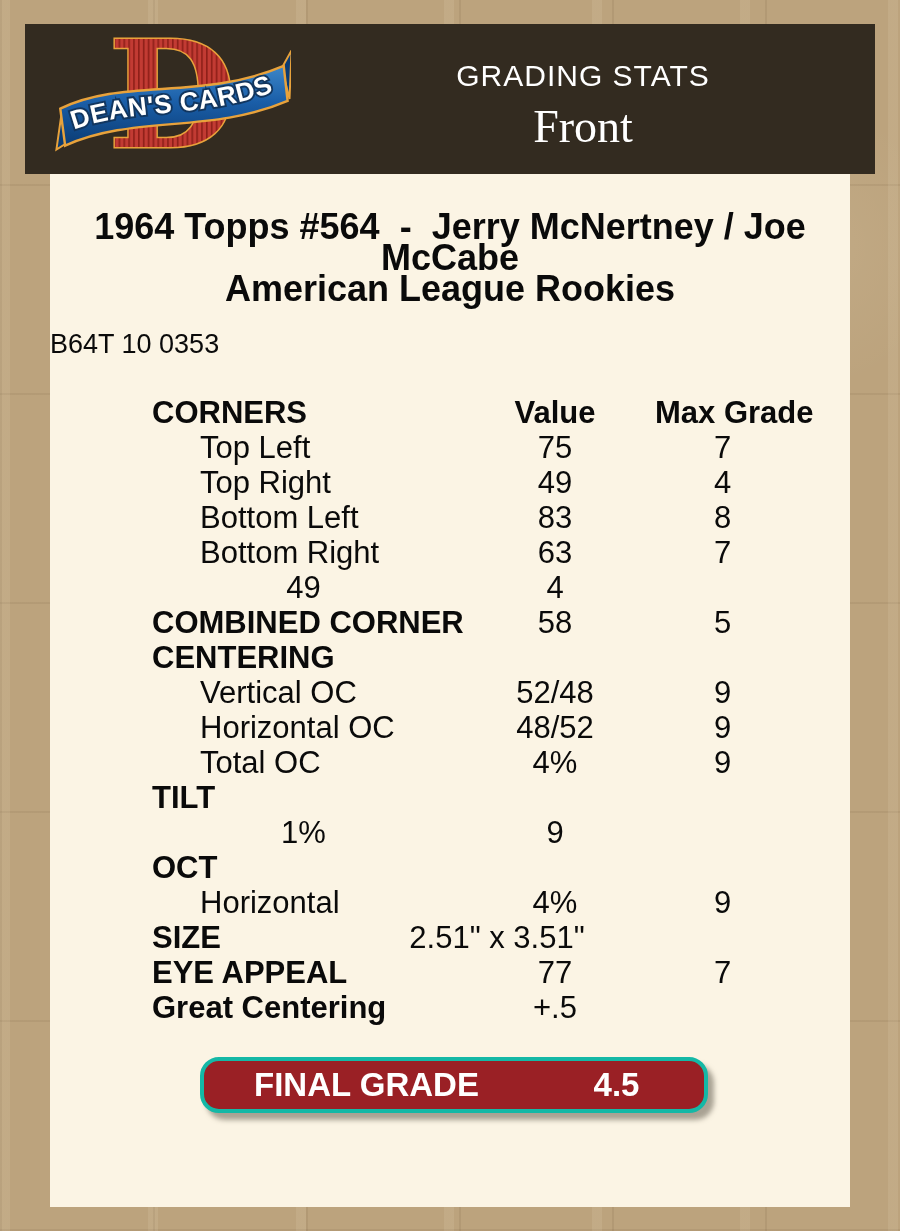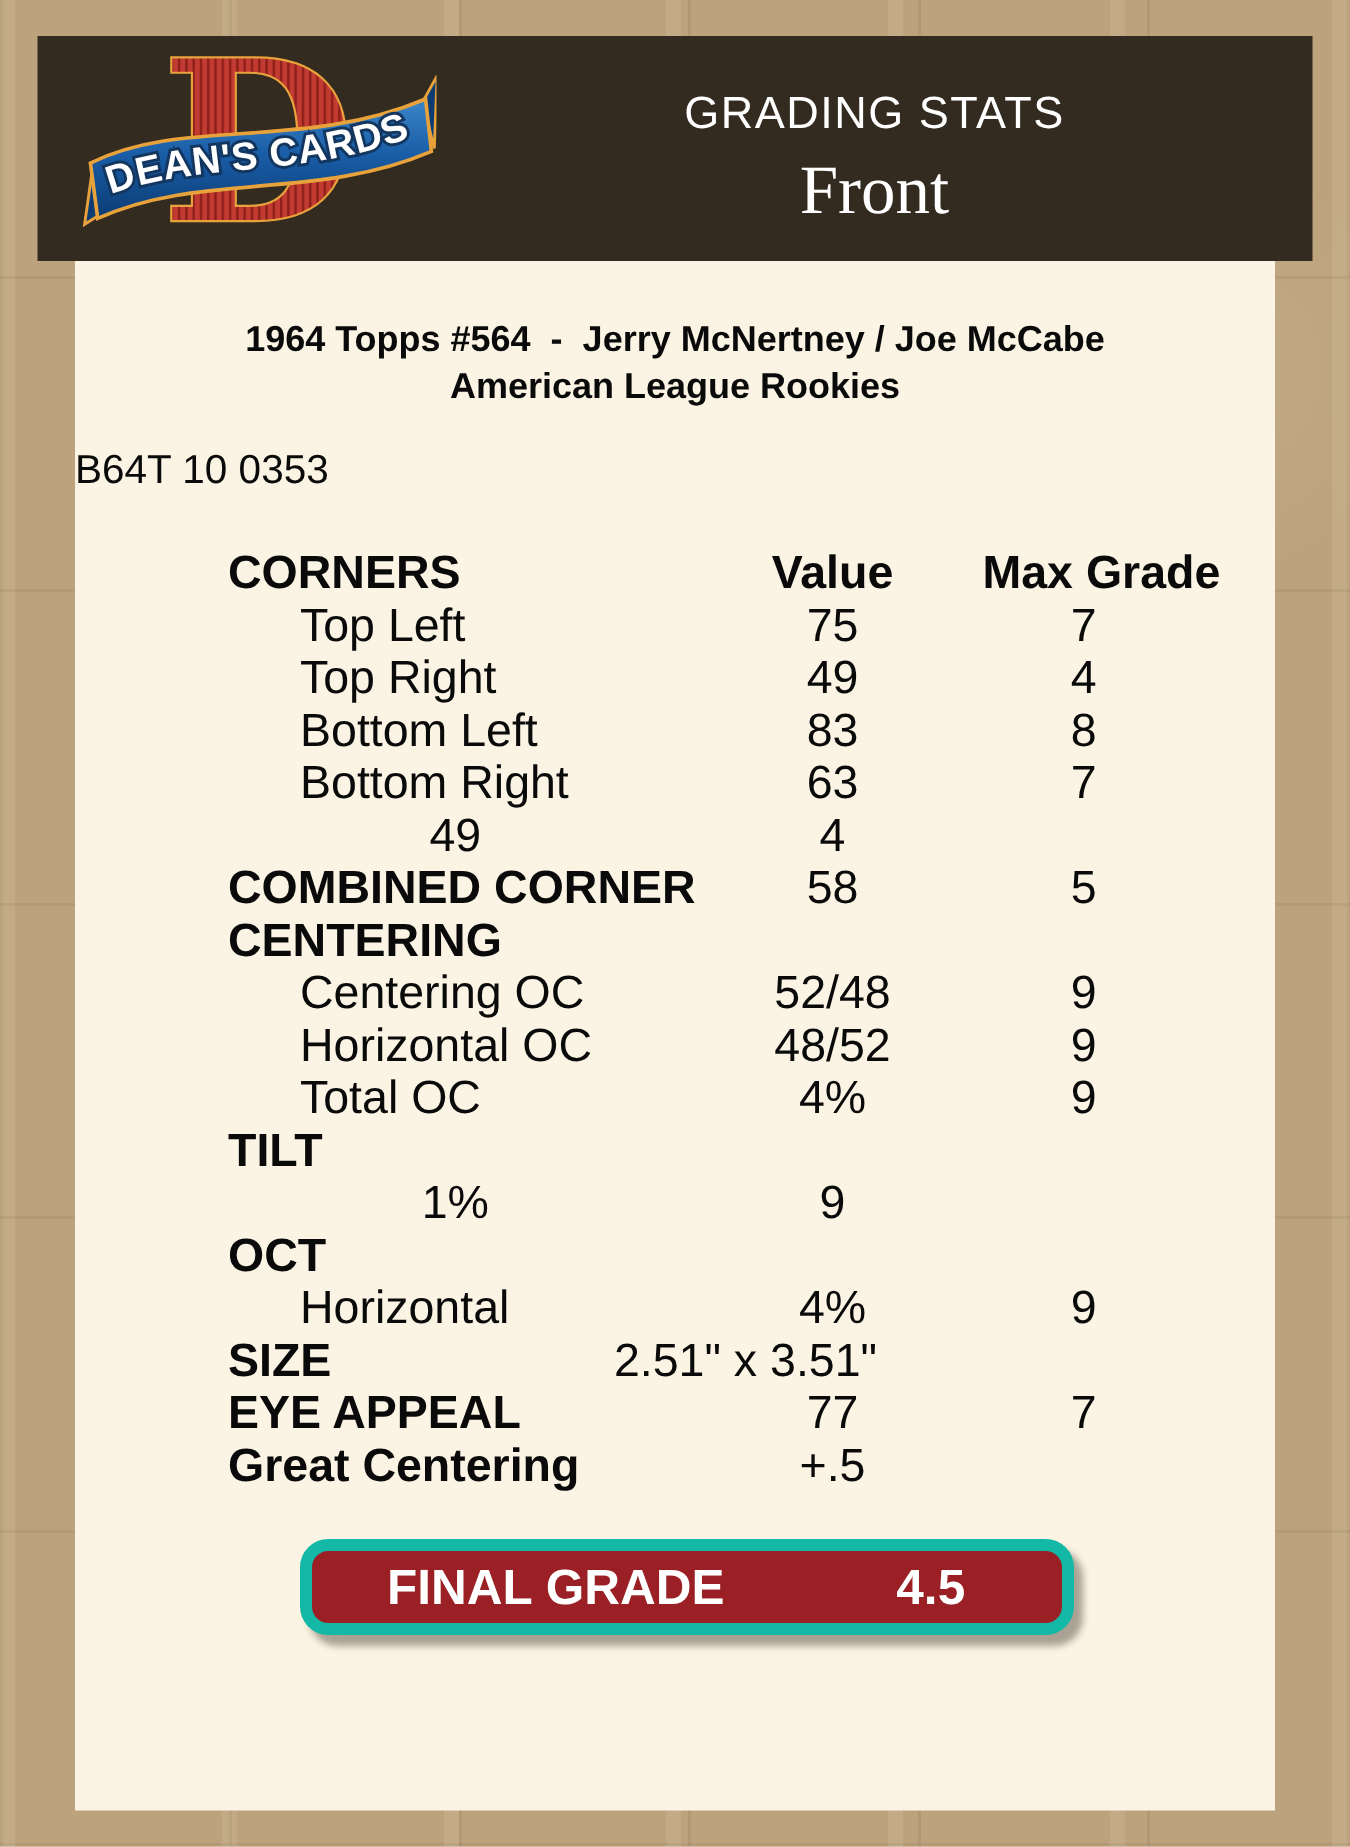--- a/index.html
+++ b/index.html
@@ -19,32 +19,32 @@
   }
   .header{position:absolute; left:25px; top:24px; width:850px; height:150px;
     background:#332B20; z-index:2; display:flex; align-items:center;}
   .logo{width:238px; height:136px; margin-left:28px; flex:0 0 auto;}
   .header-titles{flex:1 1 auto; display:flex; flex-direction:column; align-items:center;
     justify-content:center; padding-top:14px; color:#FFFFFF;}
   .header-title{font-size:30px; letter-spacing:1px; line-height:1.1;}
   .header-subtitle{font-size:46px; margin-top:8px;font-family:Liberation Serif, serif;}
   .panel{position:absolute; left:50px; top:174px; width:800px; height:1033px;
     background:#FBF4E4; z-index:1; color:#0A0A0A;}
-  .card-title{margin-top:37px; text-align:center; font-weight:bold; font-size:24px; line-height:31px;}
+  .card-title{margin-top:37px; text-align:center; font-weight:bold; font-size:36px; line-height:31px;}
   .card-serial{margin-top:25px; text-align:left; font-size:27px;}
   .grades{margin-top:35px;}
   .trow{display:grid; grid-template-columns:303px 200px 135px; padding-left:102px; height:35px; align-items:center;}
   .trow.gap{}
   .cell{font-size:31px; white-space:nowrap;}
   .cell.b{font-weight:bold;}
   .cell.ind{padding-left:48px;}
   .cell.val, .cell.max{text-align:center;}
   .cell.sizeval{position:relative; left:-58px;}
   .final-grade{margin:32px 0 0 150px; width:500px; height:48px; background:#9A2025;
-    border:8px solid #14b8a6; border-radius:19px; display:grid; grid-template-columns:65% 35%;
+    border:4px solid #14b8a6; border-radius:19px; display:grid; grid-template-columns:65% 35%;
     align-items:center; color:#FFFFFF; font-weight:bold; font-size:33px;
     box-shadow:6px 7px 5px rgba(125,118,104,0.65); cursor:default;}
   .final-grade .fg-label{text-align:center;}
   .final-grade .fg-value{text-align:center;}
 </style>
 </head>
 <body>
 
 <div class="page">
 
@@ -121,21 +121,21 @@
           <div class="cell label b">COMBINED CORNER</div>
           <div class="cell val">58</div>
           <div class="cell max">5</div>
         </div>
         <div class="trow gap">
           <div class="cell label b">CENTERING</div>
           <div class="cell val"></div>
           <div class="cell max"></div>
         </div>
         <div class="trow">
-          <div class="cell label ind">Centering OC</div>
+          <div class="cell label ind">Vertical OC</div>
           <div class="cell val">52/48</div>
           <div class="cell max">9</div>
         </div>
         <div class="trow">
           <div class="cell label ind">Horizontal OC</div>
           <div class="cell val">48/52</div>
           <div class="cell max">9</div>
         </div>
         <div class="trow">
           <div class="cell label ind">Total OC</div>

